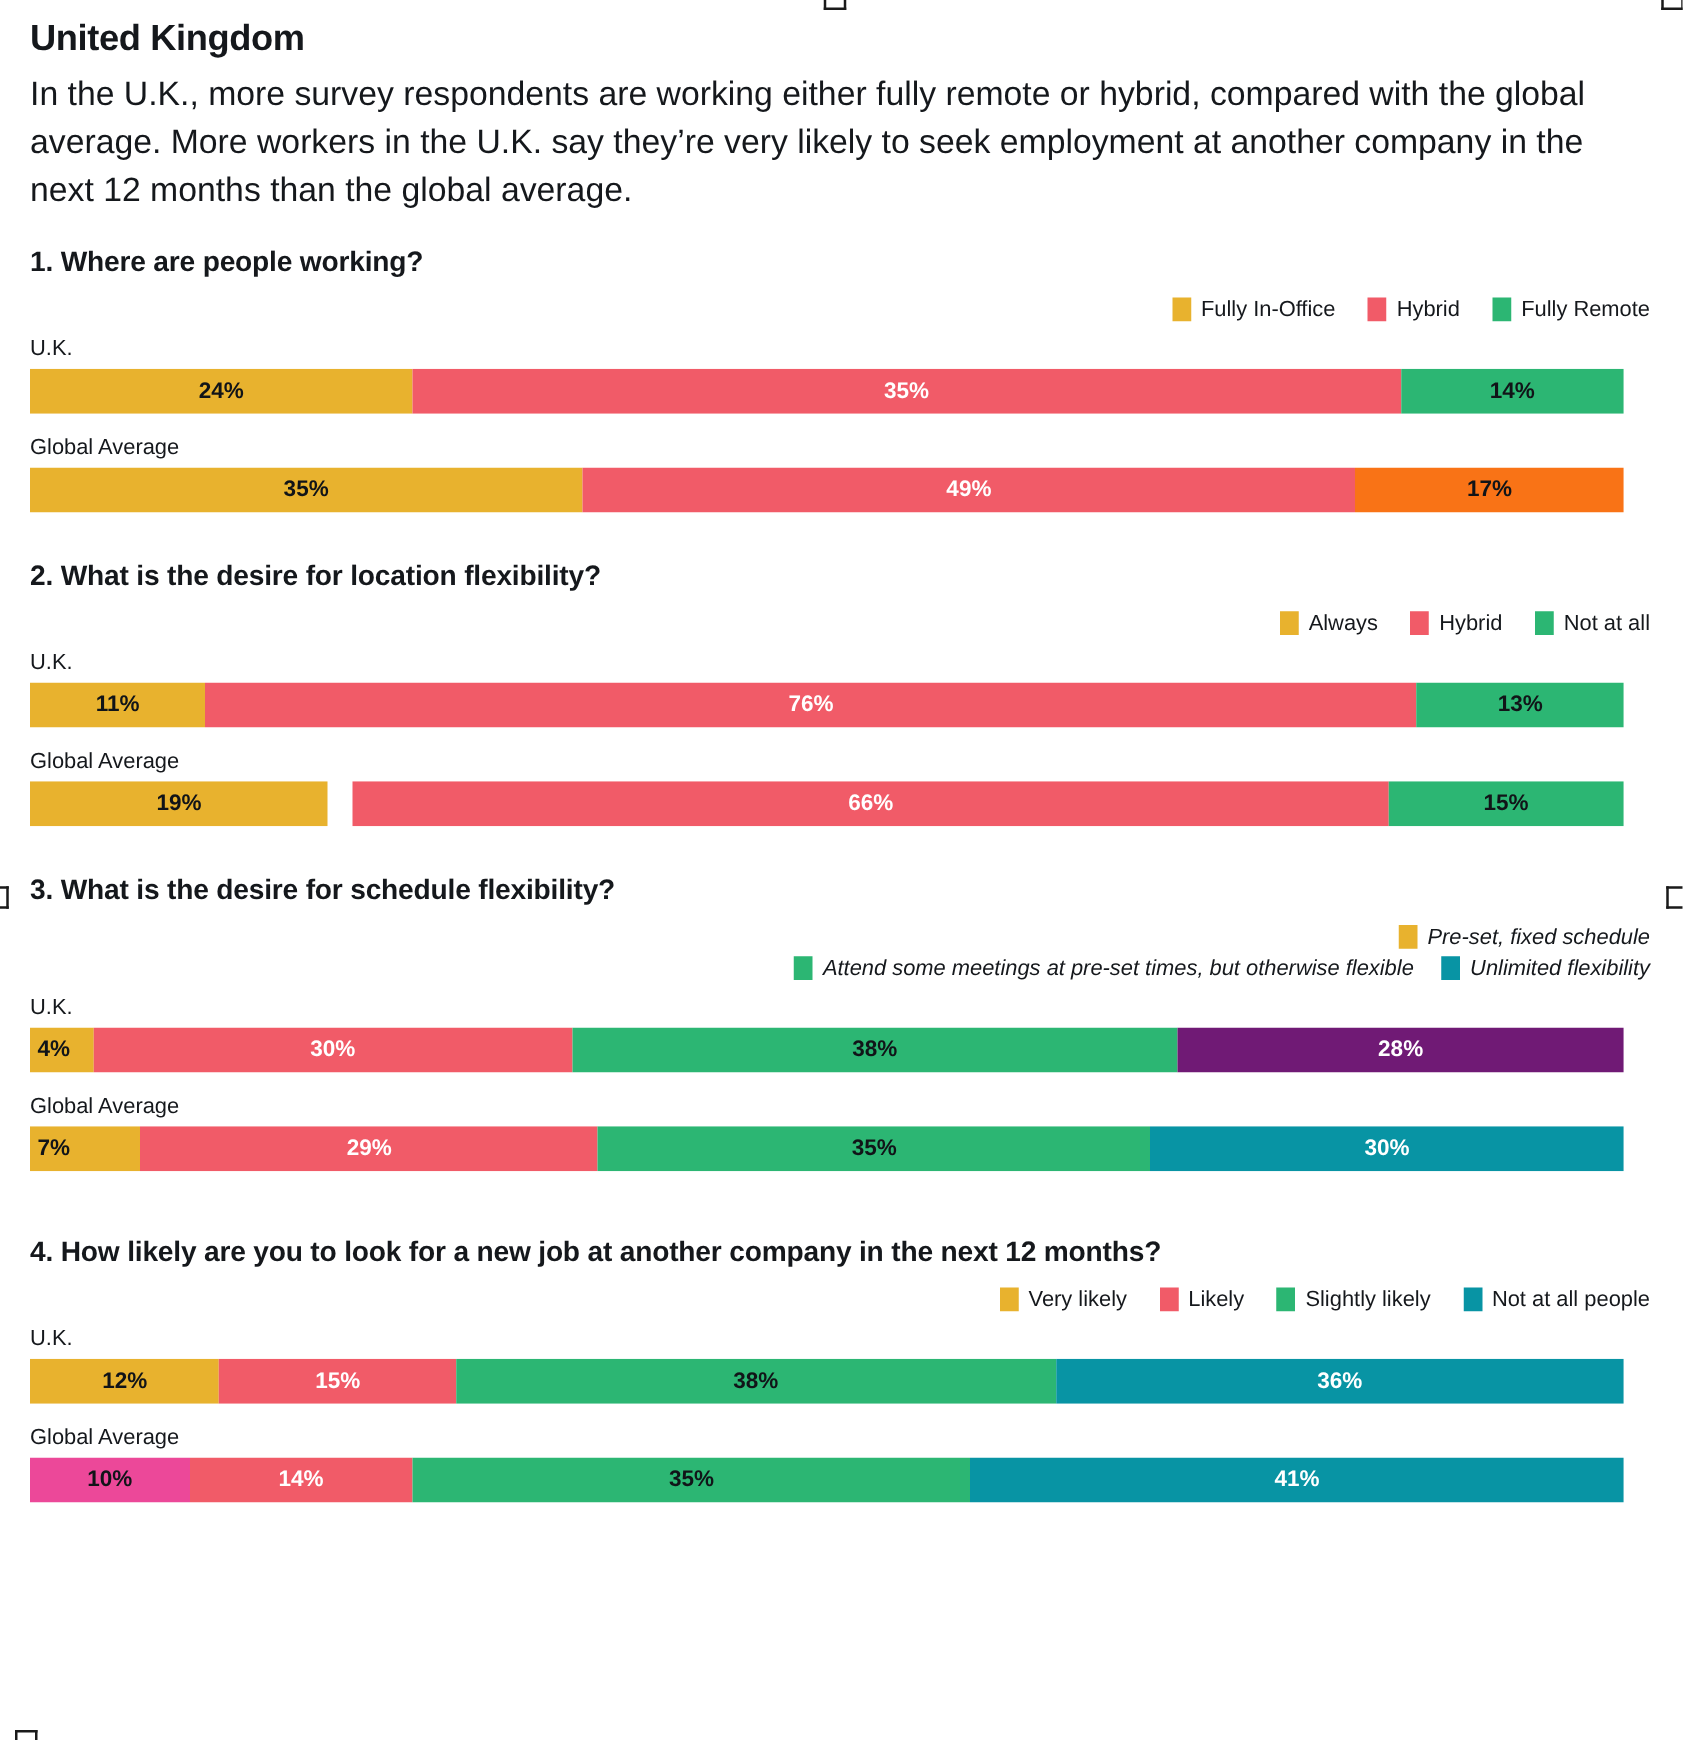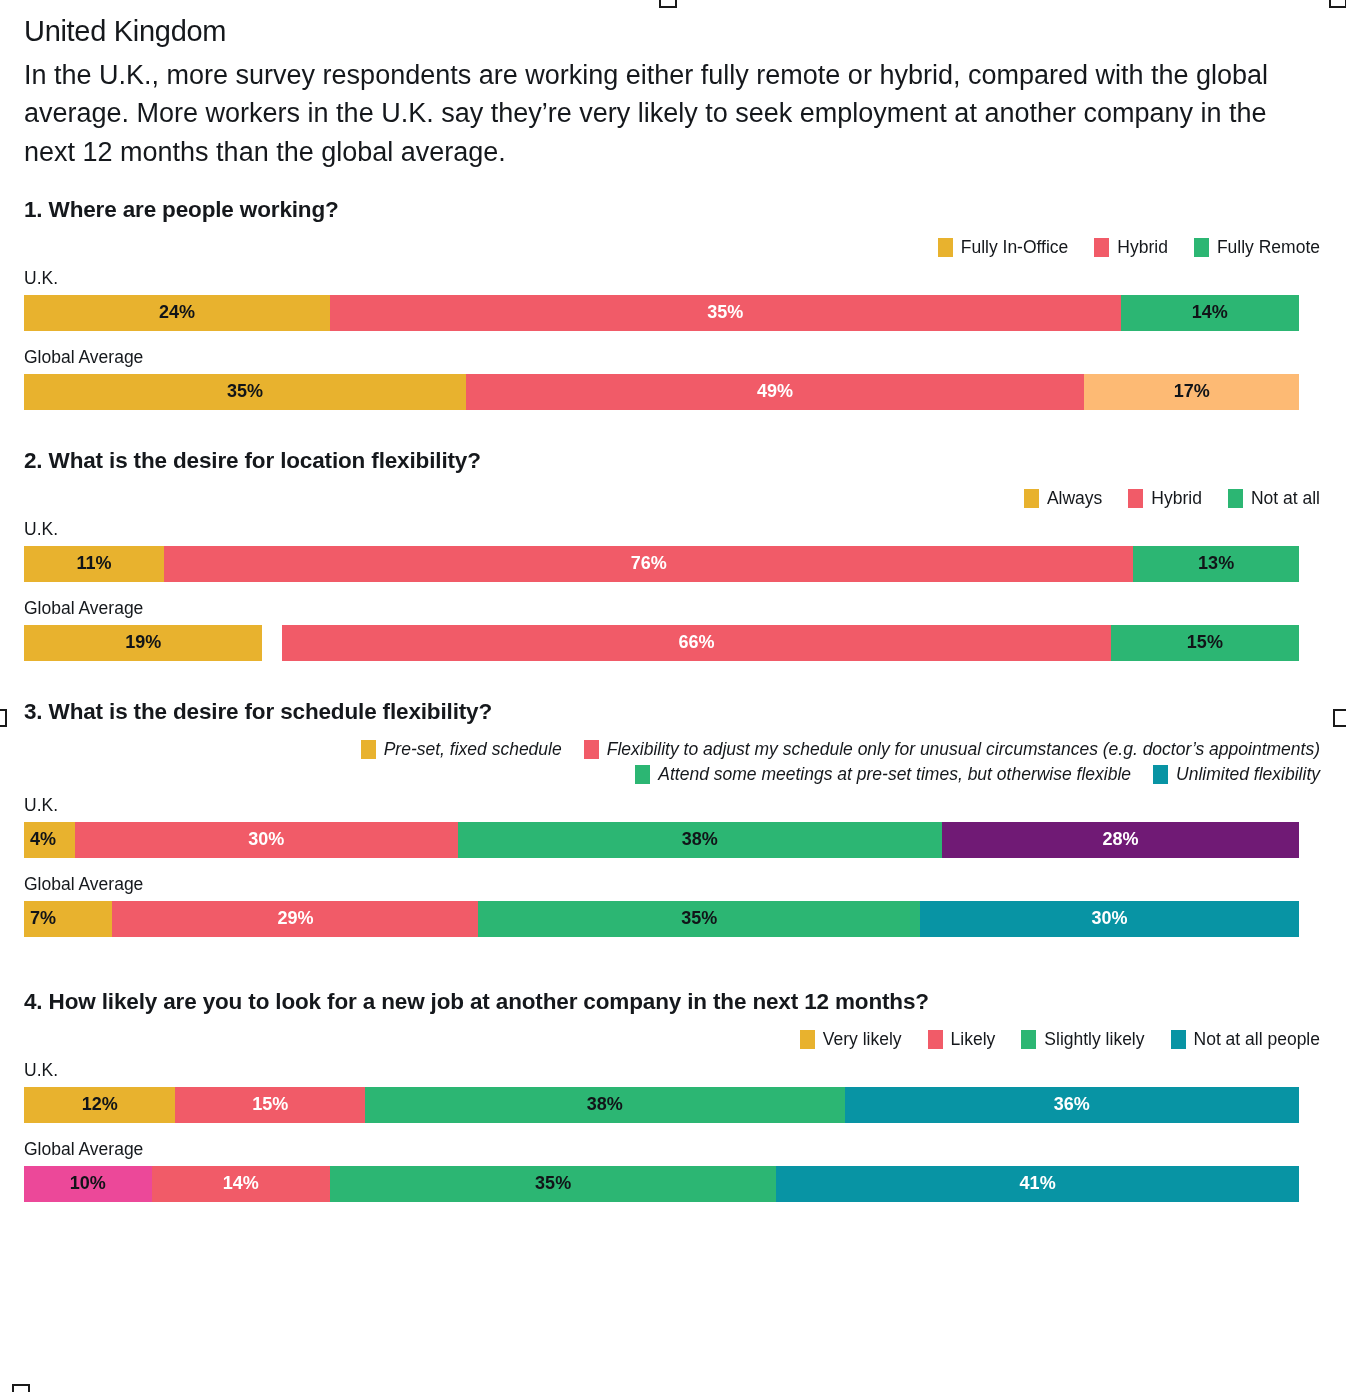--- a/index.html
+++ b/index.html
@@ -38,21 +38,21 @@
   .crop-mid-right  { top: 709px; left: 1333px; border-right: none; }
   .crop-bot-left   { top: 1384px; left: 12px;  border-bottom: none; }
 
   .content {
     padding: 16px 24px 0 24px;
     box-sizing: border-box;
   }
 
   h1.country-title {
     font-size: 29px;
-    font-weight: normal;
+    font-weight: bold;
     margin: 0 0 8px 0;
     letter-spacing: -0.3px;
     line-height: 1.1;
   }
 
   p.intro {
     font-size: 27px;
     line-height: 1.42;
     margin: 0 0 26px 0;
     max-width: 1270px;
@@ -170,21 +170,21 @@
           <div class="row-label">U.K.</div>
           <div class="bar">
             <div class="seg dark" style="background: rgb(232, 178, 46); width: 24%;">24%</div>
             <div class="seg light" style="background: rgb(241, 91, 104); width: 62%;">35%</div>
             <div class="seg dark" style="background: rgb(44, 182, 115); width: 14%;">14%</div>
           </div>
           <div class="row-label">Global Average</div>
           <div class="bar">
             <div class="seg dark" style="background: rgb(232, 178, 46); width: 34.6535%;">35%</div>
             <div class="seg light" style="background: rgb(241, 91, 104); width: 48.5149%;">49%</div>
-            <div class="seg dark" style="background: #fdba74; width: 16.8317%;">17%</div>
+            <div class="seg dark" style="background: #f97316; width: 16.8317%;">17%</div>
           </div>
         </div>
     </div>
 
     <div class="gap-md"></div>
 
     <div class="section">
       <h2 class="section-title">2. What is the desire for location flexibility?</h2>
       <div class="legend" id="legend-1">
           <div class="legend-item">
@@ -218,24 +218,20 @@
 
     <div class="gap-md"></div>
 
     <div class="section">
       <h2 class="section-title">3. What is the desire for schedule flexibility?</h2>
       <div class="legend two-line" id="legend-2">
           <div class="legend-row">
             <div class="legend-item">
               <span class="swatch" style="background: rgb(232, 178, 46);"></span>
               <span>Pre-set, fixed schedule</span>
-            </div>
-            <div class="legend-item">
-              <span class="swatch" style="background: rgb(241, 91, 104);"></span>
-              <span>Flexibility to adjust my schedule only for unusual circumstances (e.g. doctor’s appointments)</span>
             </div>
           </div>
           <div class="legend-row">
             <div class="legend-item">
               <span class="swatch" style="background: rgb(44, 182, 115);"></span>
               <span>Attend some meetings at pre-set times, but otherwise flexible</span>
             </div>
             <div class="legend-item">
               <span class="swatch" style="background: rgb(8, 148, 164);"></span>
               <span>Unlimited flexibility</span>

